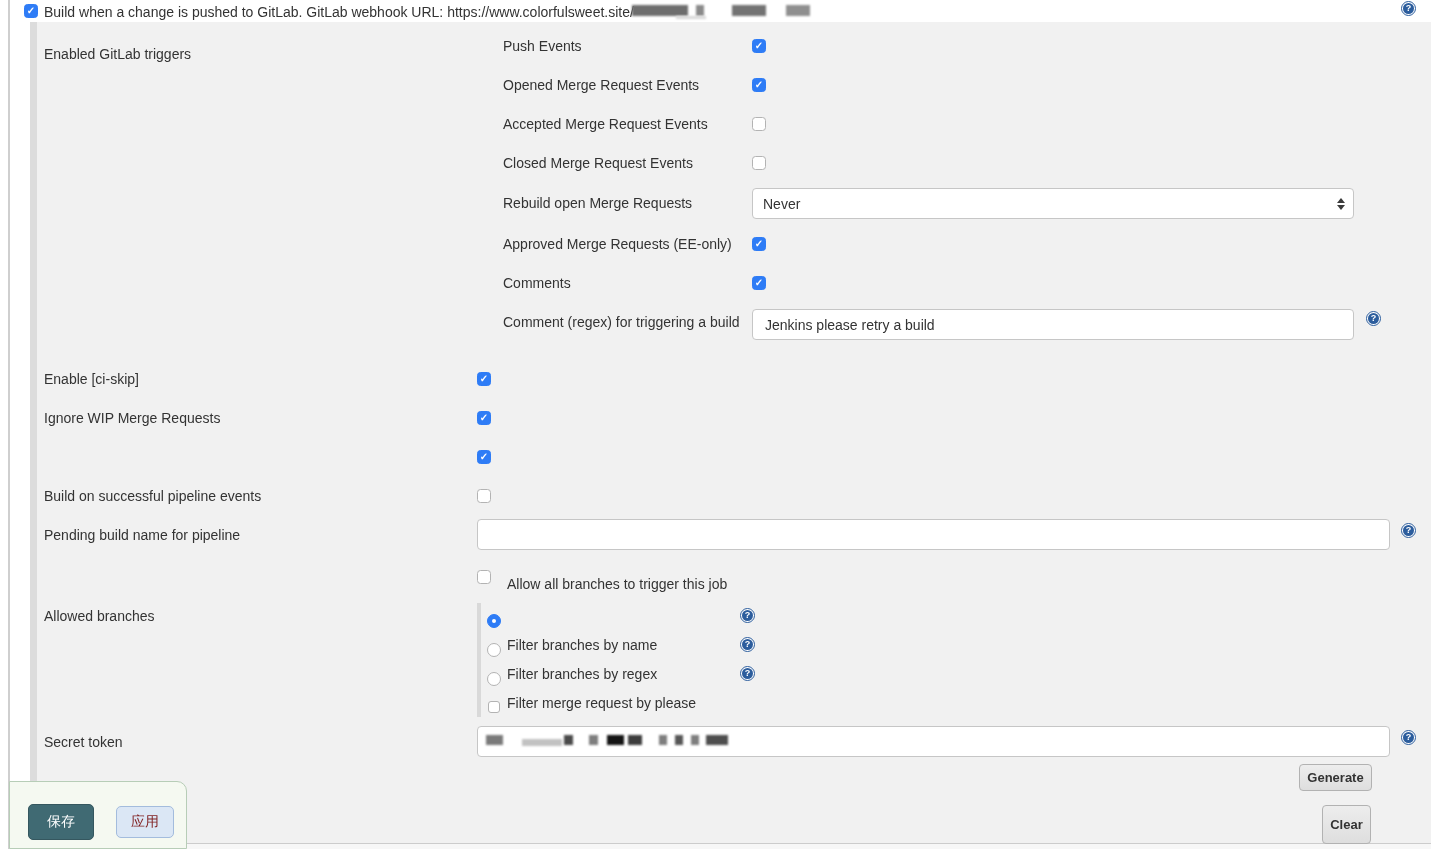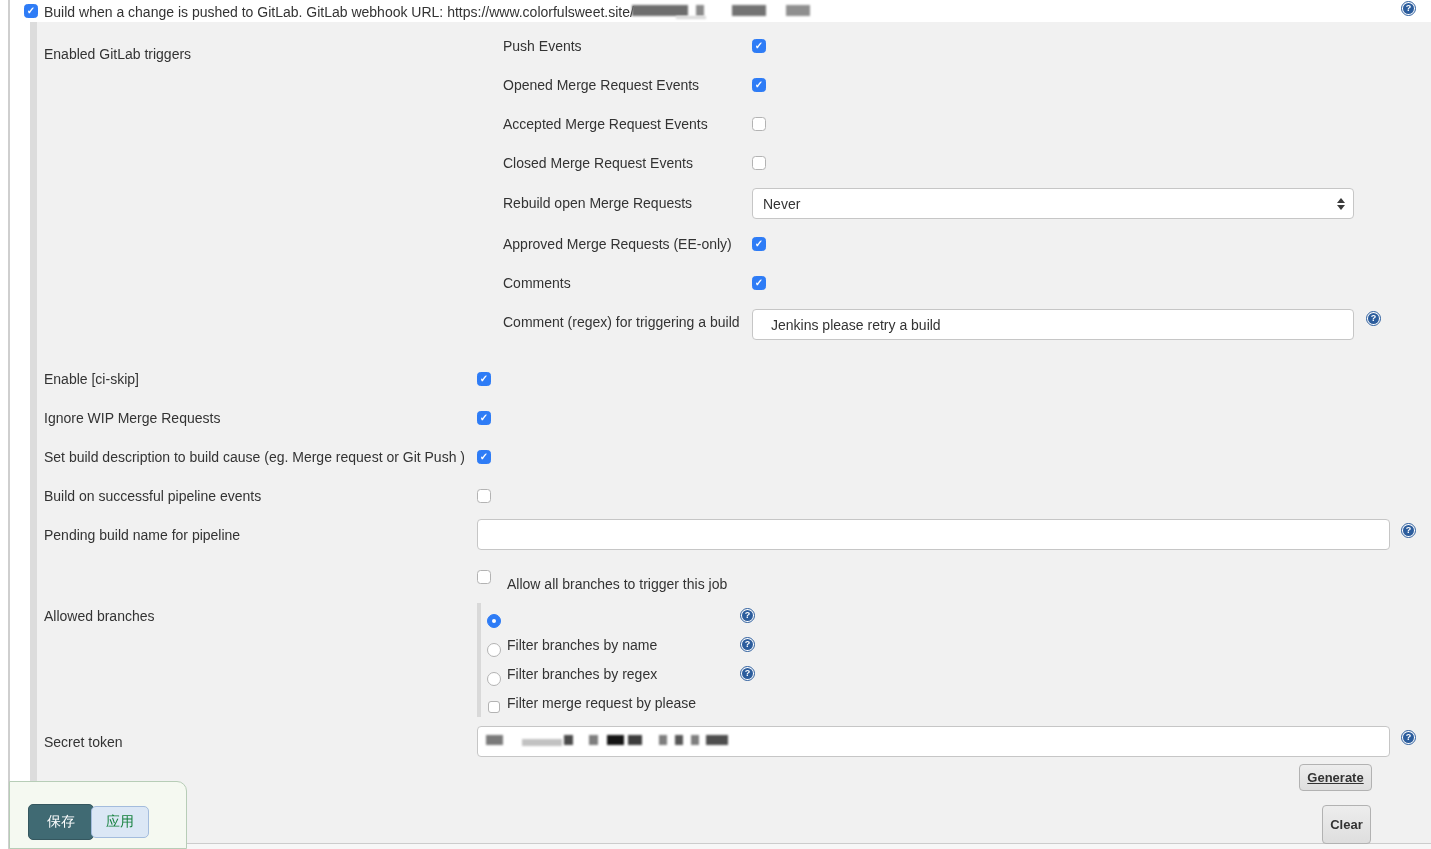--- a/index.html
+++ b/index.html
@@ -23,21 +23,21 @@
 
   .radio{position:absolute;width:14px;height:14px;background:#fff;border:1px solid #b3b3b3;
          border-radius:50%;box-sizing:border-box;z-index:3;cursor:pointer;}
   .radio.on{background:#2e7cf6;border-color:#2e7cf6;}
   .radio.on::after{content:"";position:absolute;left:4px;top:4px;width:4px;height:4px;
          border-radius:50%;background:#fff;}
 
   .field{position:absolute;height:31px;background:#fff;border:1px solid #c6c6c6;border-radius:4px;
          box-sizing:border-box;z-index:3;font-family:"Liberation Sans",sans-serif;
          font-size:14px;color:#333;}
-  input.field{padding:0 18px;outline:none;}
+  input.field{padding:0 12px;outline:none;}
   .selectbox{display:flex;align-items:center;padding:0 26px 0 10px;cursor:pointer;}
   .arrows{position:absolute;right:8px;top:50%;transform:translateY(-50%);
           display:flex;flex-direction:column;gap:2px;}
   .arrow-up{width:0;height:0;border-left:4px solid transparent;border-right:4px solid transparent;
             border-bottom:5px solid #3a3a3a;}
   .arrow-down{width:0;height:0;border-left:4px solid transparent;border-right:4px solid transparent;
             border-top:5px solid #3a3a3a;}
 
   .help{position:absolute;width:15px;height:15px;background:#fff;border:1px solid #2c5d9d;
         border-radius:50%;box-sizing:border-box;display:flex;align-items:center;justify-content:center;
@@ -49,22 +49,22 @@
 
   .btn{position:absolute;box-sizing:border-box;border:1px solid #b2b2b2;border-radius:4px;
        background:linear-gradient(#ededed,#dedede);font-weight:bold;font-size:13px;color:#333;
        display:flex;align-items:center;justify-content:center;z-index:3;cursor:pointer;}
 
   .footer{position:absolute;left:9px;top:781px;width:178px;height:68px;background:#f5f9f1;
        border:1px solid #b7cdb7;border-top-right-radius:10px;box-sizing:border-box;z-index:5;}
   .save-btn{position:absolute;left:28px;top:804px;width:64px;height:34px;background:#406a73;
        border:1px solid #35575f;border-radius:5px;color:#fff;font-size:14px;display:flex;
        align-items:center;justify-content:center;z-index:6;cursor:pointer;}
-  .apply-btn{position:absolute;left:91px;top:806px;width:56px;height:30px;background:#dbe7f5;
-       border:1px solid #a3bcdd;border-radius:5px;color:#15803d;font-size:14px;display:flex;
+  .apply-btn{position:absolute;left:116px;top:806px;width:56px;height:30px;background:#dbe7f5;
+       border:1px solid #a3bcdd;border-radius:5px;color:#7f1d1d;font-size:14px;display:flex;
        align-items:center;justify-content:center;z-index:6;cursor:pointer;}
 
   .redact-top{position:absolute;left:632px;top:5px;display:flex;align-items:center;gap:0;z-index:3;}
   .redact-top i{display:inline-block;height:11px;filter:blur(1.2px);}
   .redact-sub{position:absolute;left:676px;top:16px;width:30px;height:3px;background:#d8d8d8;
        filter:blur(1px);z-index:3;}
   .redact-secret{position:absolute;left:486px;top:735px;display:flex;align-items:flex-start;z-index:4;}
   .redact-secret i{display:inline-block;height:10px;filter:blur(1px);}
 </style>
 </head>
@@ -141,21 +141,20 @@
   <div class="lbl" style="left:44px;top:371px;">Enable [ci-skip]</div>
   <span class="cb on" style="left:477px;top:372px;">
     <span class="check">✓</span>
     </span>
 
   <div class="lbl" style="left:44px;top:410px;">Ignore WIP Merge Requests</div>
   <span class="cb on" style="left:477px;top:411px;">
     <span class="check">✓</span>
     </span>
 
-  <div class="lbl" style="left:44px;top:449px;">Set build description to build cause (eg. Merge request or Git Push )</div>
   <span class="cb on" style="left:477px;top:450px;">
     <span class="check">✓</span>
     </span>
 
   <div class="lbl" style="left:44px;top:488px;">Build on successful pipeline events</div>
   <span class="cb" style="left:477px;top:489px;">
     </span>
 
   <div class="lbl" style="left:44px;top:527px;">Pending build name for pipeline</div>
   <input class="field" style="left: 477px; top: 519px; width: 913px;" value="">
@@ -211,19 +210,19 @@
     <i style="width:8px;background:#565656;"></i>
       <i style="width:8px;"></i>
     <i style="width:8px;background:#7e7e7e;"></i>
       <i style="width:7px;"></i>
     <i style="width:22px;background:#4e4e4e;"></i>
   </span>
   <span class="help" style="left:1401px;top:730px;">
     <span class="q">?</span>
     </span>
 
-  <div class="btn" style="left:1299px;top:764px;width:73px;height:27px;text-decoration:underline;">Generate</div>
+  <div class="btn" style="left:1299px;top:764px;width:73px;height:27px;">Generate</div>
   <div class="btn" style="left:1322px;top:805px;width:49px;height:39px;">Clear</div>
 
   <div class="footer"></div>
   <div class="save-btn">保存</div>
   <div class="apply-btn">应用</div>
 </div>
 
 </body></html>

